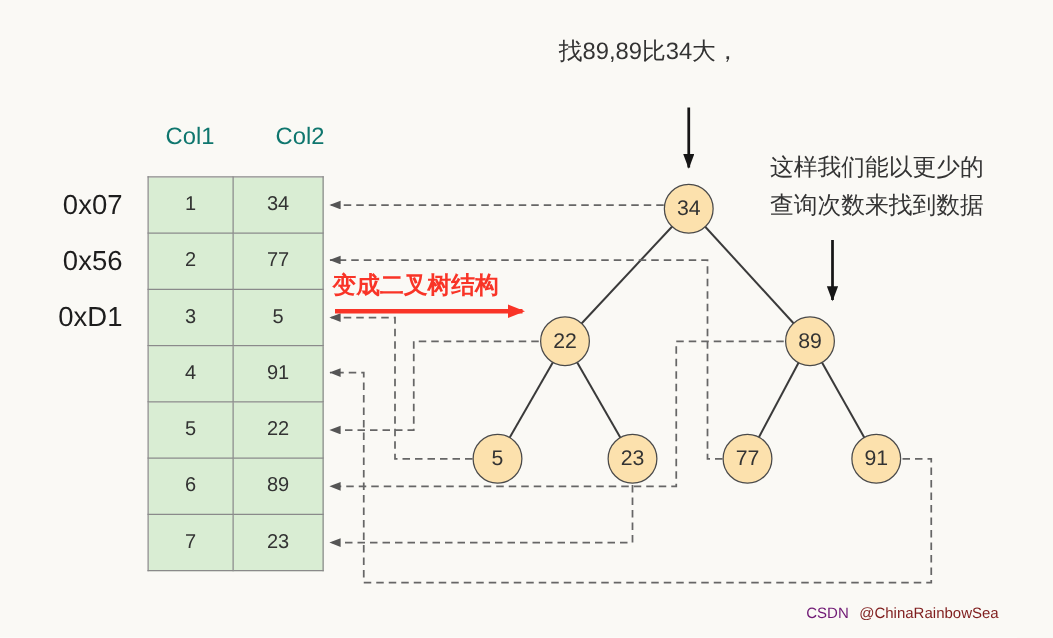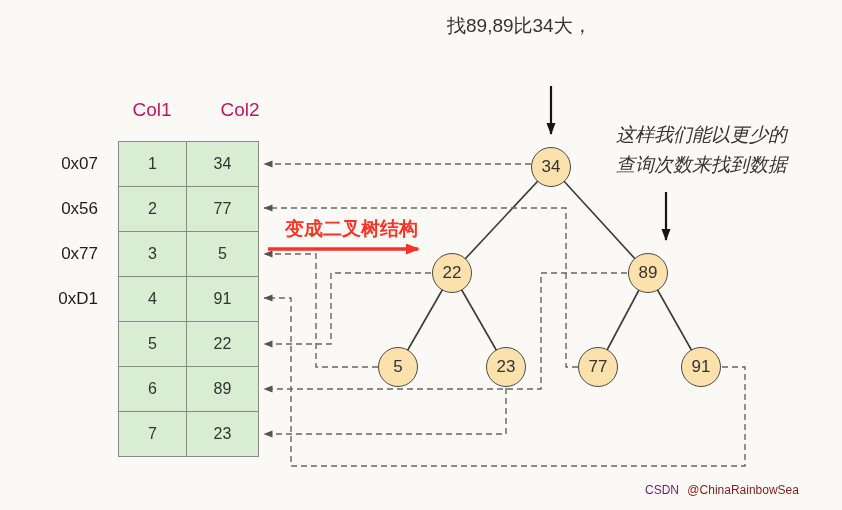--- a/index.html
+++ b/index.html
@@ -5,29 +5,29 @@
   html,body{margin:0;padding:0;}
   body{font-family:"Liberation Sans","DejaVu Sans",sans-serif;}
   .stage{
     position:relative;width:842px;height:510px;background:#faf9f5;overflow:hidden;
   }
   .layer{position:absolute;left:0;top:0;width:842px;height:510px;}
   svg.layer{z-index:1;}
 
   
   .col-header{
-    position:absolute;top:99px;font-size:19px;color:#be185d;text-align:center;z-index:2;
+    position:absolute;top:99px;font-size:19px;color:#0f766e;text-align:center;z-index:2;
   }
   .hdr1{left:118px;width:68px;}
   .hdr2{left:204px;width:72px;}
 
   
   .addr-col{position:absolute;left:28px;top:141px;width:70px;z-index:2;}
   .addr{height:45px;display:flex;align-items:center;justify-content:flex-end;
-        font-size:17px;color:#1d1d1d;text-align:right;}
+        font-size:22px;color:#1d1d1d;text-align:right;}
 
   
   table.mem{
     position:absolute;left:118px;top:141px;border-collapse:collapse;z-index:2;
   }
   table.mem td{
     width:68px;height:45px;box-sizing:border-box;border:1px solid #8a8a8a;
     background:#d9edd3;text-align:center;font-size:16px;color:#333;padding:0;
   }
   table.mem td.c2{width:72px;}
@@ -35,23 +35,23 @@
   
   .node{
     position:absolute;width:40px;height:40px;border-radius:50%;
     background:#fce1ad;border:1.5px solid #4a4a4a;box-sizing:border-box;
     display:flex;align-items:center;justify-content:center;
     font-size:17px;color:#333;z-index:3;
   }
 
   
   .note{position:absolute;font-size:19px;color:#333;line-height:28px;z-index:2;white-space:nowrap;}
-  .note-top{left:447px;top:12px;}
-  .note-right{left:616px;top:120px;line-height:30px;font-style:italic;}
-  .note-red{left:266px;top:215px;color:#f93427;font-weight:bold;font-size:19px;margin-left:19px;}
+  .note-top{left:447px;top:28px;}
+  .note-right{left:616px;top:120px;line-height:30px;}
+  .note-red{left:266px;top:215px;color:#f93427;font-weight:bold;font-size:19px;}
 
   .watermark{position:absolute;left:645px;top:483px;font-size:12px;z-index:2;white-space:nowrap;}
   .wm-brand{color:#701a75;}
   .wm-user{color:#7f1d1d;margin-left:5px;}
 </style>
 </head>
 <body>
 
 <div class="stage">
 
@@ -92,21 +92,20 @@
 
     <line x1="268" y1="249" x2="418" y2="249" stroke="#f93427" stroke-width="3.6" marker-end="url(#ah-red)"></line>
   </svg>
 
   <div class="col-header hdr1">Col1</div>
   <div class="col-header hdr2">Col2</div>
 
   <div class="addr-col">
     <div class="addr">0x07</div>
     <div class="addr">0x56</div>
-    <div class="addr">0x77</div>
     <div class="addr">0xD1</div>
   </div>
 
   <table class="mem">
     <tbody>
       <tr>
         <td>1</td>
         <td class="c2">34</td>
       </tr>
       <tr>

